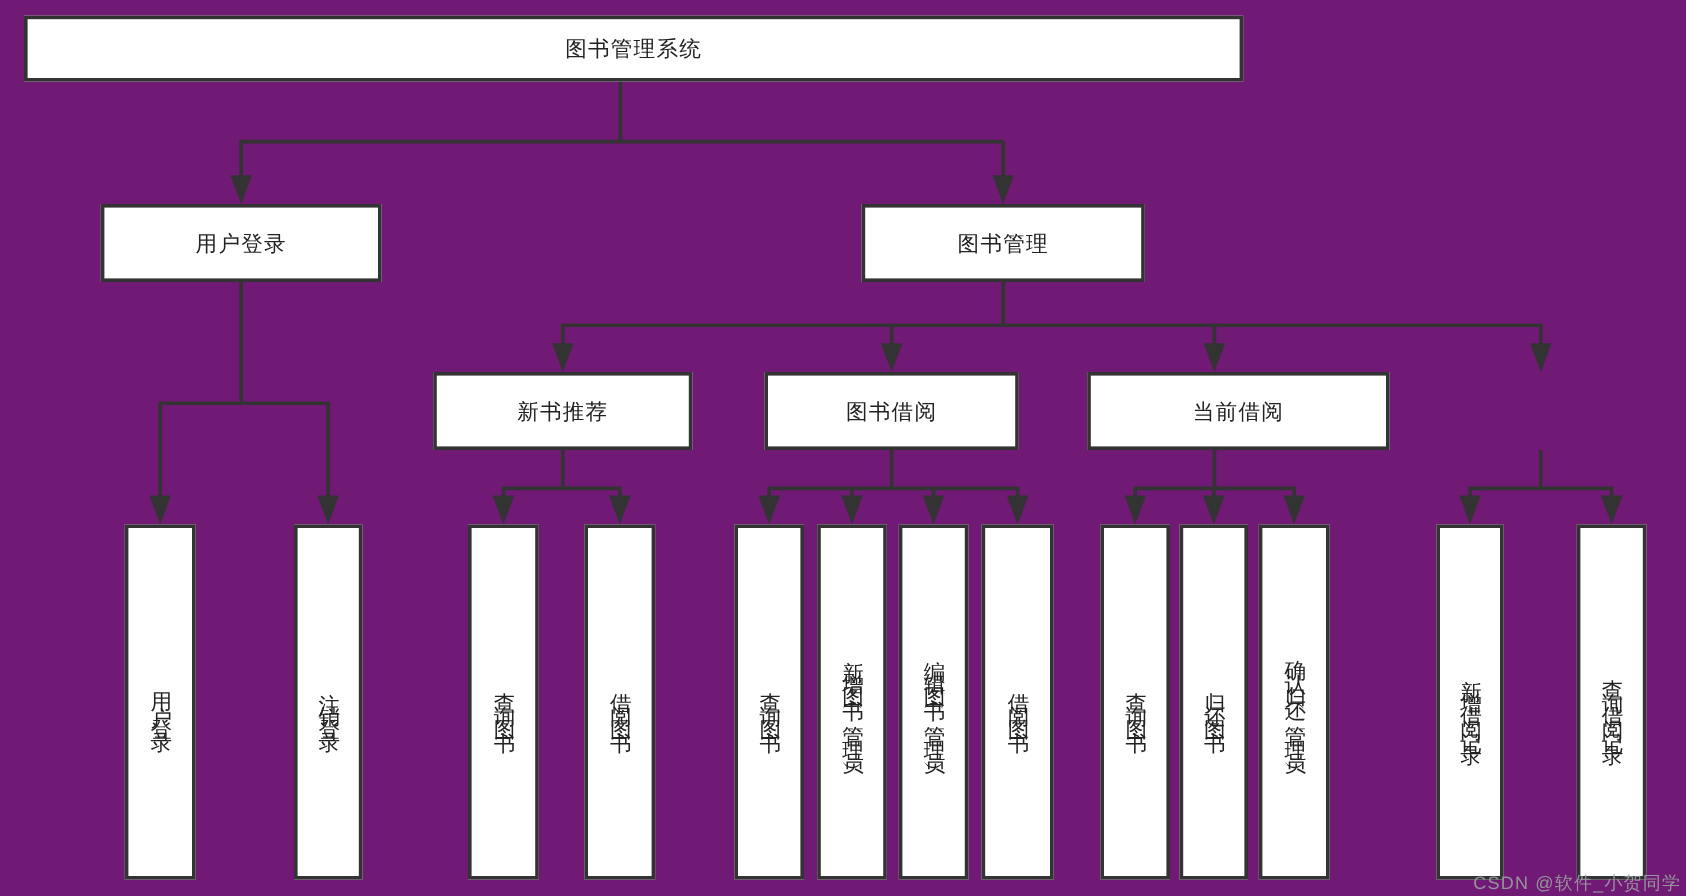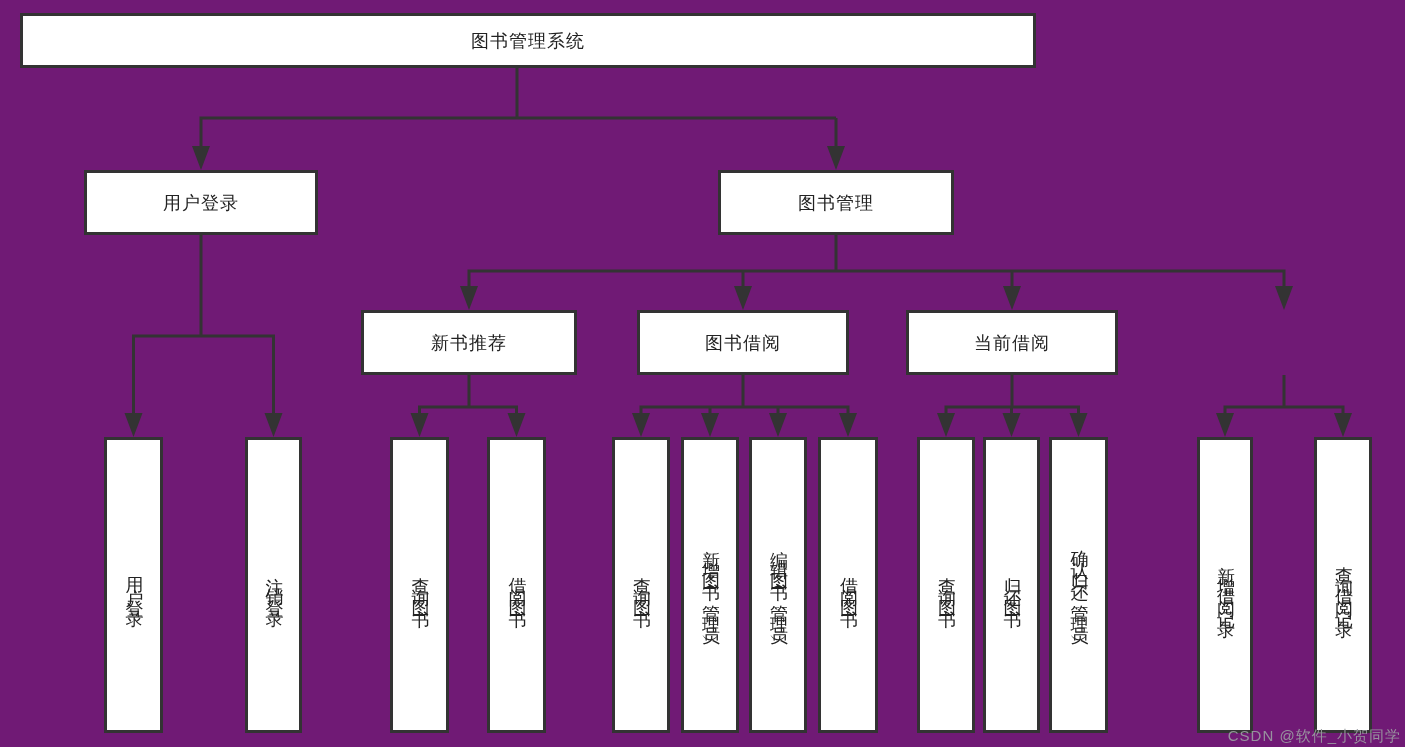--- a/index.html
+++ b/index.html
@@ -31,21 +31,21 @@
     letter-spacing: 11px;
     line-height: 1.1;
     white-space: nowrap;
   }
   
   .n-root   { left: 20px;  top: 13px;  width: 1016px; height: 55px; }
   .n-login  { left: 84px;  top: 170px; width: 234px;  height: 65px; }
   .n-mgmt   { left: 718px; top: 170px; width: 236px;  height: 65px; }
   .n-l3a    { left: 361px; top: 310px; width: 216px;  height: 65px; }
   .n-l3b    { left: 637px; top: 310px; width: 212px;  height: 65px; }
-  .n-l3c    { left: 906px; top: 310px; width: 212px;  height: 65px; }
+  .n-l3c    { left: 906px; top: 310px; width: 252px;  height: 65px; }
   .n-l3d    { left: 1176px;top: 310px; width: 216px;  height: 65px; }
   .leaf     { top: 437px; height: 296px; }
   .lf1  { left: 104px;  width: 59px; }
   .lf2  { left: 245px;  width: 57px; }
   .lf3  { left: 390px;  width: 59px; }
   .lf4  { left: 487px;  width: 59px; }
   .lf5  { left: 612px;  width: 58px; }
   .lf6  { left: 681px;  width: 58px; }
   .lf7  { left: 749px;  width: 58px; }
   .lf8  { left: 818px;  width: 60px; }

